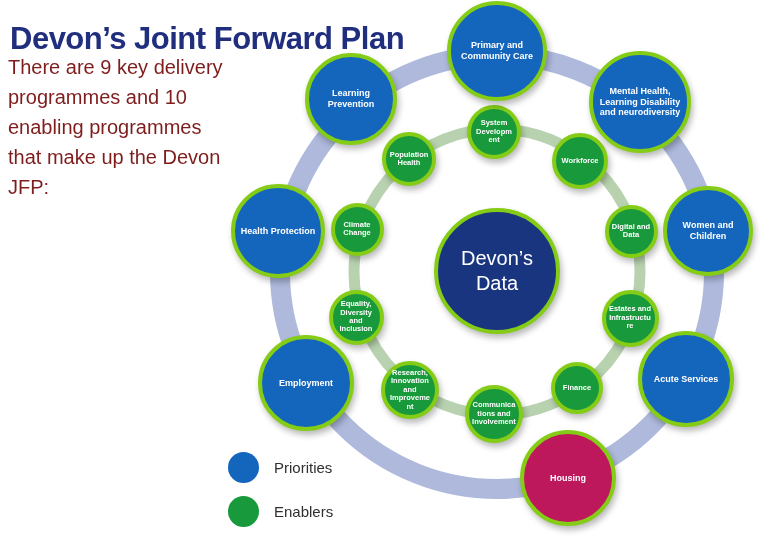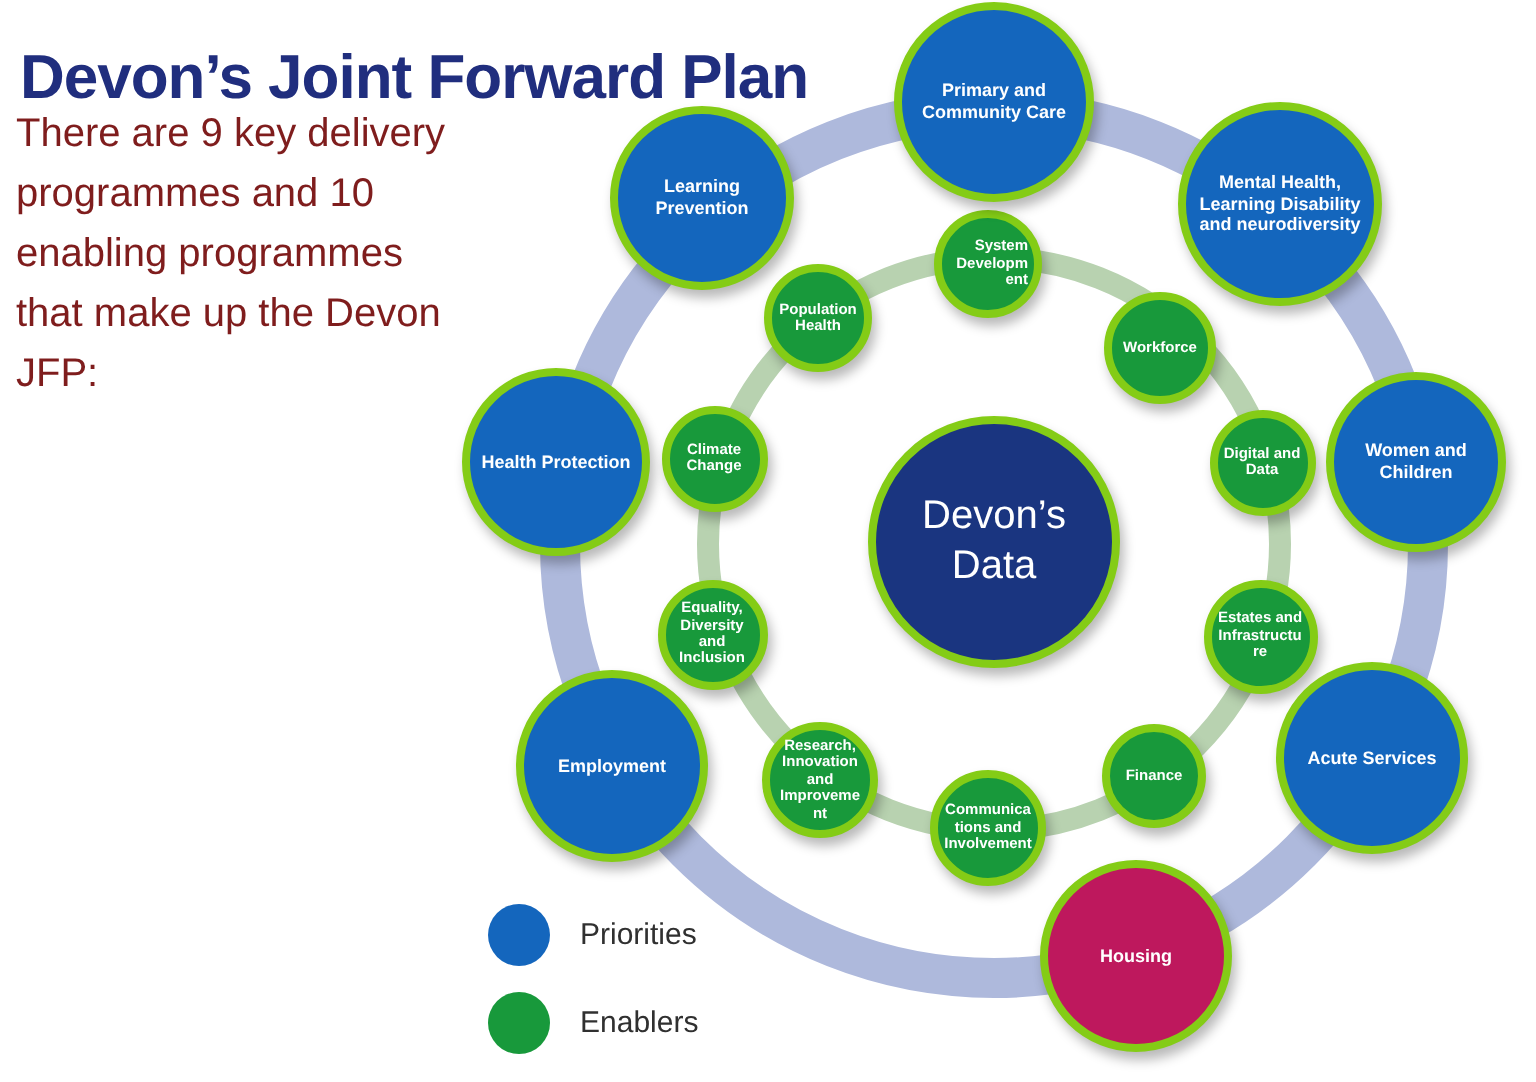--- a/index.html
+++ b/index.html
@@ -24,21 +24,21 @@
   .node {
     position: absolute; border-radius: 50%;
     color: #ffffff; display: flex; align-items: center; justify-content: center;
     text-align: center; box-sizing: border-box;
     border: 4px solid #84cc16;
     box-shadow: 2px 4px 6px rgba(0,0,0,0.28);
   }
   .priority { font-size: 9px; font-weight: 700; line-height: 1.18; padding: 5px; z-index: 3; }
   .enabler  { font-size: 7.5px; font-weight: 700; line-height: 1.12; padding: 3px; z-index: 2; overflow-wrap: anywhere; }
   .center-node { font-size: 20px; font-weight: 400; line-height: 1.25; padding: 10px; z-index: 4; }
-  #legend { position: absolute; left: 244px; top: 452px; z-index: 5; }
+  #legend { position: absolute; left: 228px; top: 452px; z-index: 5; }
   .legend-row { display: flex; align-items: center; margin-bottom: 13px; }
   .legend-dot { width: 31px; height: 31px; border-radius: 50%; flex: 0 0 auto; }
   .legend-label { margin-left: 15px; font-size: 15px; color: #303030; }
 </style>
 </head>
 <body>
 
 <h1 id="page-title">Devon’s Joint Forward Plan</h1>
 
 <div id="intro-text">There are 9 key delivery programmes and 10 enabling programmes that make up the Devon JFP:</div>
@@ -50,22 +50,22 @@
 
 <div id="diagram">
     <div class="node priority" style="left: 447px; top: 1px; width: 100px; height: 100px; background: rgb(20, 102, 189);">Primary and Community Care</div>
     <div class="node priority" style="left: 589px; top: 51px; width: 102px; height: 102px; background: rgb(20, 102, 189);">Mental Health, Learning Disability and neurodiversity</div>
     <div class="node priority" style="left: 663px; top: 186px; width: 90px; height: 90px; background: rgb(20, 102, 189);">Women and Children</div>
     <div class="node priority" style="left: 638px; top: 331px; width: 96px; height: 96px; background: rgb(20, 102, 189);">Acute Services</div>
     <div class="node priority" style="left: 520px; top: 430px; width: 96px; height: 96px; background: #be185d;">Housing</div>
     <div class="node priority" style="left: 258px; top: 335px; width: 96px; height: 96px; background: rgb(20, 102, 189);">Employment</div>
     <div class="node priority" style="left: 231px; top: 184px; width: 94px; height: 94px; background: rgb(20, 102, 189);">Health Protection</div>
     <div class="node priority" style="left: 305px; top: 53px; width: 92px; height: 92px; background: rgb(20, 102, 189);">Learning Prevention</div>
-    <div class="node enabler" style="left: 467px; top: 105px; width: 54px; height: 54px; background: rgb(24, 153, 59); text-align: right;">System Development</div>
-    <div class="node enabler" style="left: 552px; top: 146px; width: 56px; height: 56px; background: rgb(24, 153, 59);">Workforce</div>
+    <div class="node enabler" style="left: 467px; top: 105px; width: 54px; height: 54px; background: rgb(24, 153, 59);">System Development</div>
+    <div class="node enabler" style="left: 552px; top: 133px; width: 56px; height: 56px; background: rgb(24, 153, 59);">Workforce</div>
     <div class="node enabler" style="left: 604.5px; top: 204.5px; width: 53px; height: 53px; background: rgb(24, 153, 59);">Digital and Data</div>
     <div class="node enabler" style="left: 601.5px; top: 289.5px; width: 57px; height: 57px; background: rgb(24, 153, 59);">Estates and Infrastructure</div>
     <div class="node enabler" style="left: 551px; top: 362px; width: 52px; height: 52px; background: rgb(24, 153, 59);">Finance</div>
     <div class="node enabler" style="left: 465px; top: 385px; width: 58px; height: 58px; background: rgb(24, 153, 59);">Communications and Involvement</div>
     <div class="node enabler" style="left: 381px; top: 361px; width: 58px; height: 58px; background: rgb(24, 153, 59);">Research, Innovation and Improvement</div>
     <div class="node enabler" style="left: 328.5px; top: 289.5px; width: 55px; height: 55px; background: rgb(24, 153, 59);">Equality, Diversity and Inclusion</div>
     <div class="node enabler" style="left: 330.5px; top: 202.5px; width: 53px; height: 53px; background: rgb(24, 153, 59);">Climate Change</div>
     <div class="node enabler" style="left: 382px; top: 132px; width: 54px; height: 54px; background: rgb(24, 153, 59);">Population Health</div>
     <div class="node center-node" style="left: 434px; top: 208px; width: 126px; height: 126px; background: rgb(26, 53, 128);">Devon’s Data</div>
   </div>

